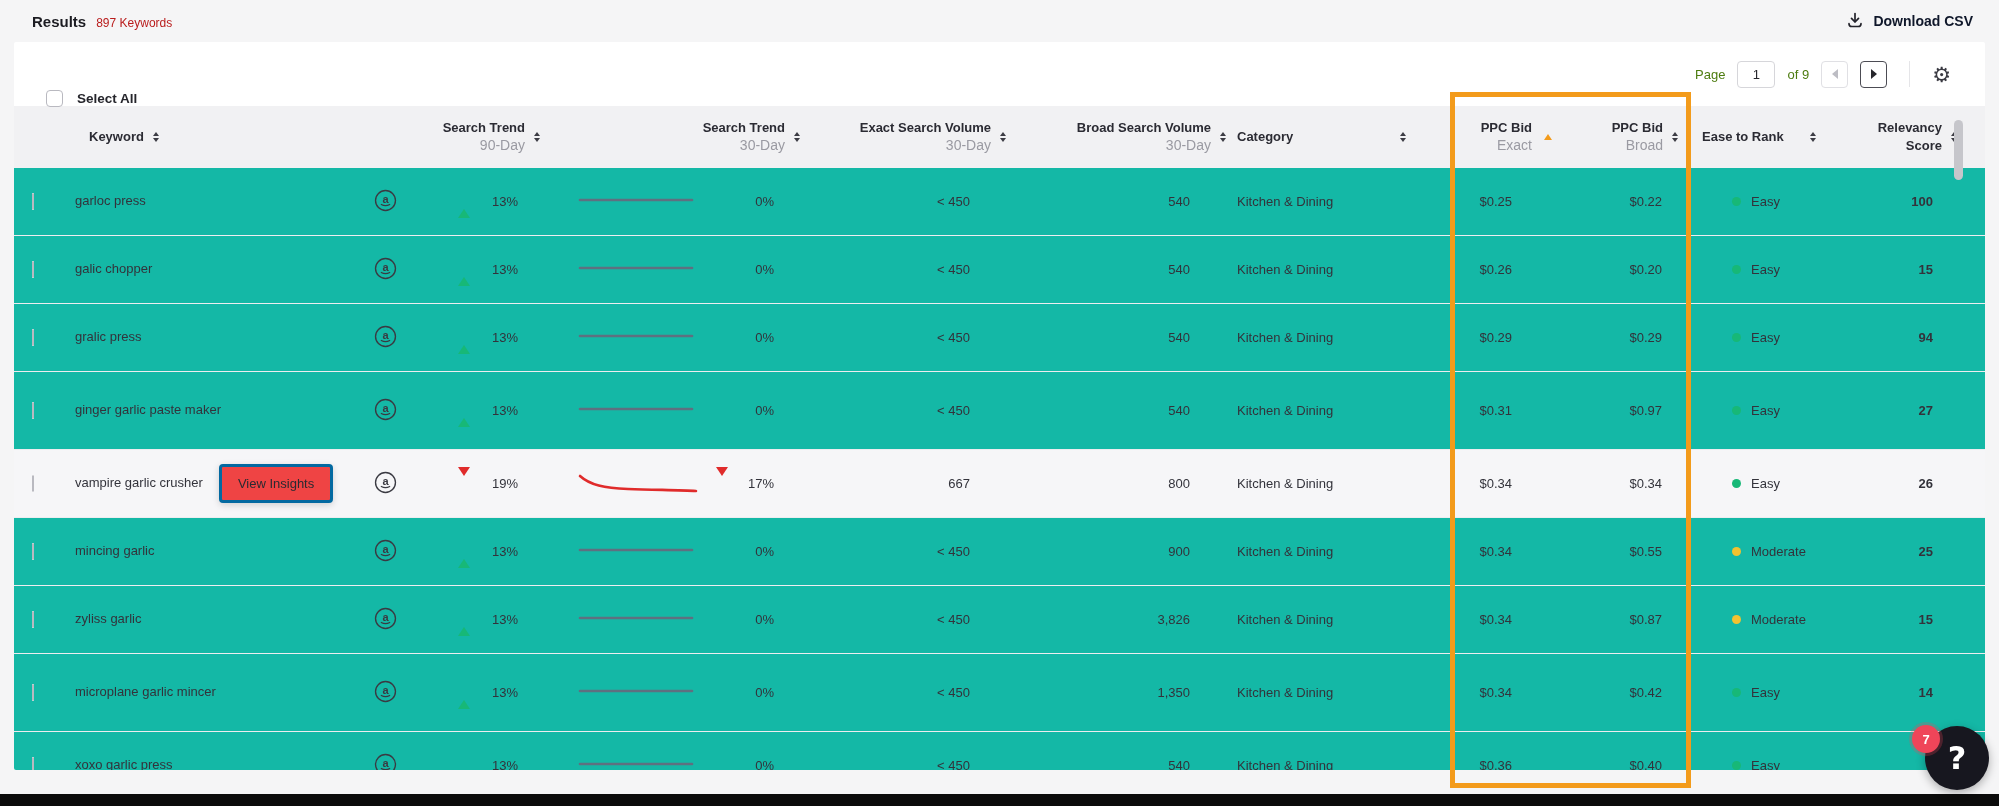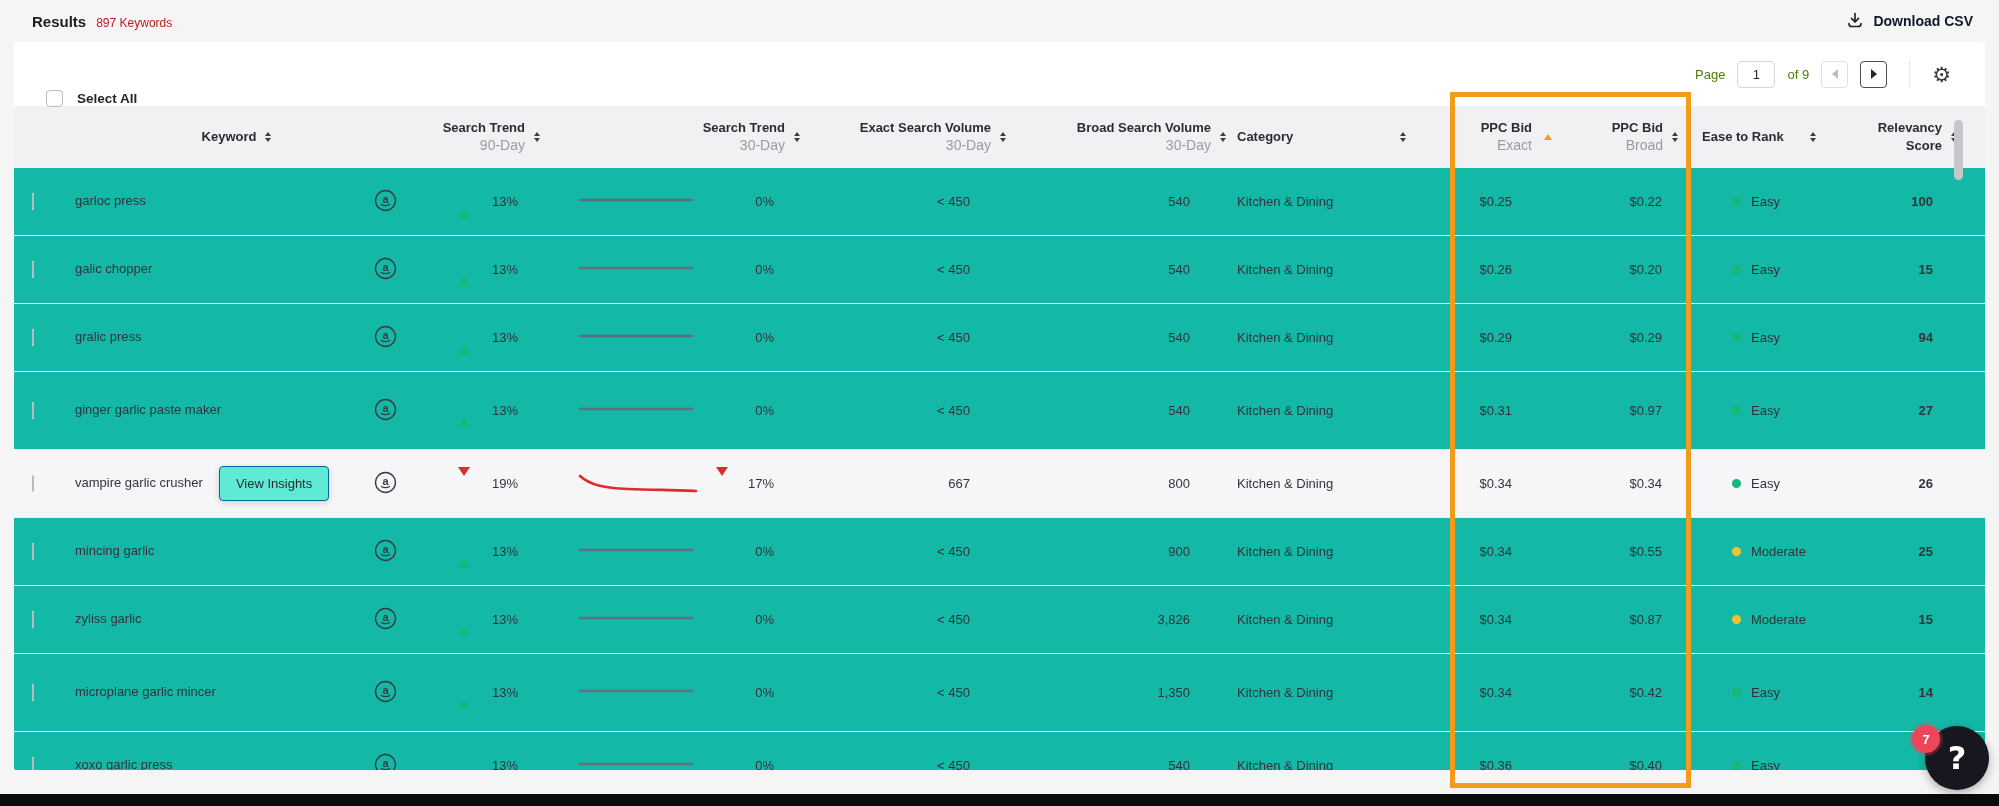--- a/index.html
+++ b/index.html
@@ -45,41 +45,41 @@
   .th .lbl { display:flex; flex-direction:column; align-items:flex-end; line-height:1.35; }
   .th .lbl.left { align-items:flex-start; }
   .th .sub { font-size:14px; font-weight:500; color:#9a9aa2; }
   .sort { display:inline-flex; flex-direction:column; gap:2.5px; margin-left:9px; }
   .sort .u { width:0; height:0; border-left:3.5px solid transparent; border-right:3.5px solid transparent; border-bottom:4.5px solid #3c3c44; }
   .sort .d { width:0; height:0; border-left:3.5px solid transparent; border-right:3.5px solid transparent; border-top:4.5px solid #3c3c44; }
   .sort-asc { width:0; height:0; border-left:4.5px solid transparent; border-right:4.5px solid transparent; border-bottom:6px solid #F39B1B; margin-left:12px; }
   .pull { margin-right:-26px; }
 
   
-  .th-keyword  { grid-column:1 / span 3; padding-left:75px; justify-content:center; padding-right:26px; }
+  .th-keyword  { grid-column:1 / span 3; padding-left:75px; justify-content:flex-start; padding-right:26px; }
   .th-trend90  { grid-column:4; justify-content:flex-end; }
   .th-trend30  { grid-column:5 / span 2; justify-content:flex-end; }
   .th-exact    { grid-column:7; justify-content:flex-end; }
   .th-broad    { grid-column:8; justify-content:flex-end; }
   .th-category { grid-column:9; padding-left:37px; justify-content:space-between; padding-right:46px; }
   .th-ppc-exact{ grid-column:10; justify-content:flex-end; padding-right:20px; }
   .th-ppc-broad{ grid-column:11; justify-content:flex-end; padding-right:14px; }
   .th-ease     { grid-column:12; padding-left:10px; }
   .th-ease .sort { margin-left:26px; }
   .th-relevancy{ grid-column:13; justify-content:flex-end; padding-right:28px; text-align:right; }
   .th-relevancy .lbl { max-width:76px; }
 
   
   .row { min-height:68px; border-bottom:1px solid #ededf0; background:#14b8a6; font-size:13px; color:#33333b; }
   .row.tall { min-height:78px; }
   .row.highlighted { background:#f6f6f8; }
   .c-check { padding-left:18px; }
   .c-keyword { padding-left:5px; display:flex; align-items:center; gap:16px; }
   .kw-text { max-width:170px; line-height:1.55; font-weight:500; }
-  .insights-btn { background:#5eead4; border:1px solid #0369a1; box-shadow:0 2px 7px rgba(0,0,0,0.16); border-radius:4px; padding:9px 16px; font-size:13px; font-weight:500; color:#2a2a31; white-space:nowrap; cursor:pointer; font-family:inherit; }
+  .insights-btn { background:#ef4444; border:3px solid #0369a1; box-shadow:0 2px 7px rgba(0,0,0,0.16); border-radius:4px; padding:9px 16px; font-size:13px; font-weight:500; color:#2a2a31; white-space:nowrap; cursor:pointer; font-family:inherit; }
   .c-amazon { display:flex; justify-content:center; }
   .c-trend90 { display:flex; align-items:center; gap:22px; padding-left:48px; font-weight:500; }
   .c-spark { padding-left:36px; }
   .c-trend30 { display:flex; align-items:center; justify-content:flex-end; gap:20px; padding-right:26px; font-weight:500; }
   .c-exact, .c-broad { text-align:right; padding-right:10px; font-weight:500; }
   .c-category { padding-left:37px; font-weight:500; }
   .c-ppc-exact { text-align:right; padding-right:60px; font-weight:500; }
   .c-ppc-broad { text-align:right; padding-right:30px; font-weight:500; }
   .c-ease { display:flex; align-items:center; gap:10px; padding-left:10px; font-weight:500;margin-left:30px; }
   .c-relevancy { text-align:right; padding-right:52px; font-weight:600; }

